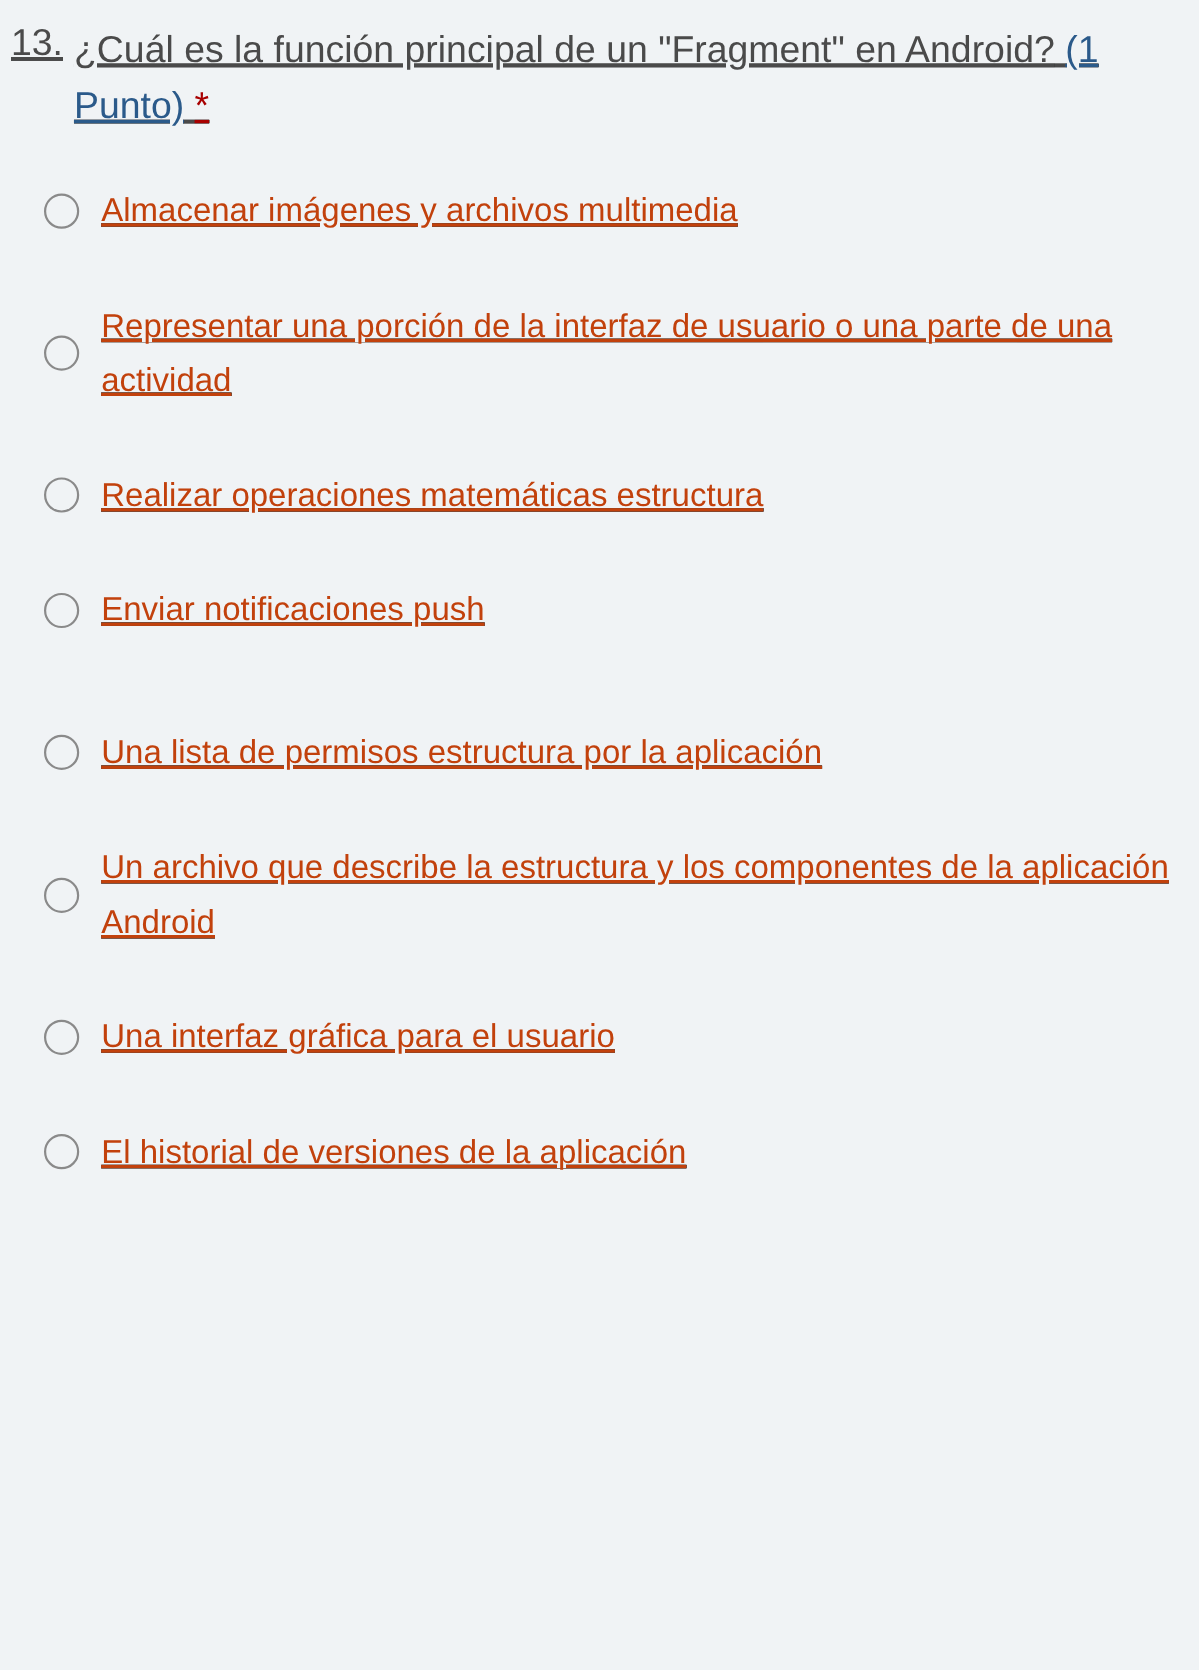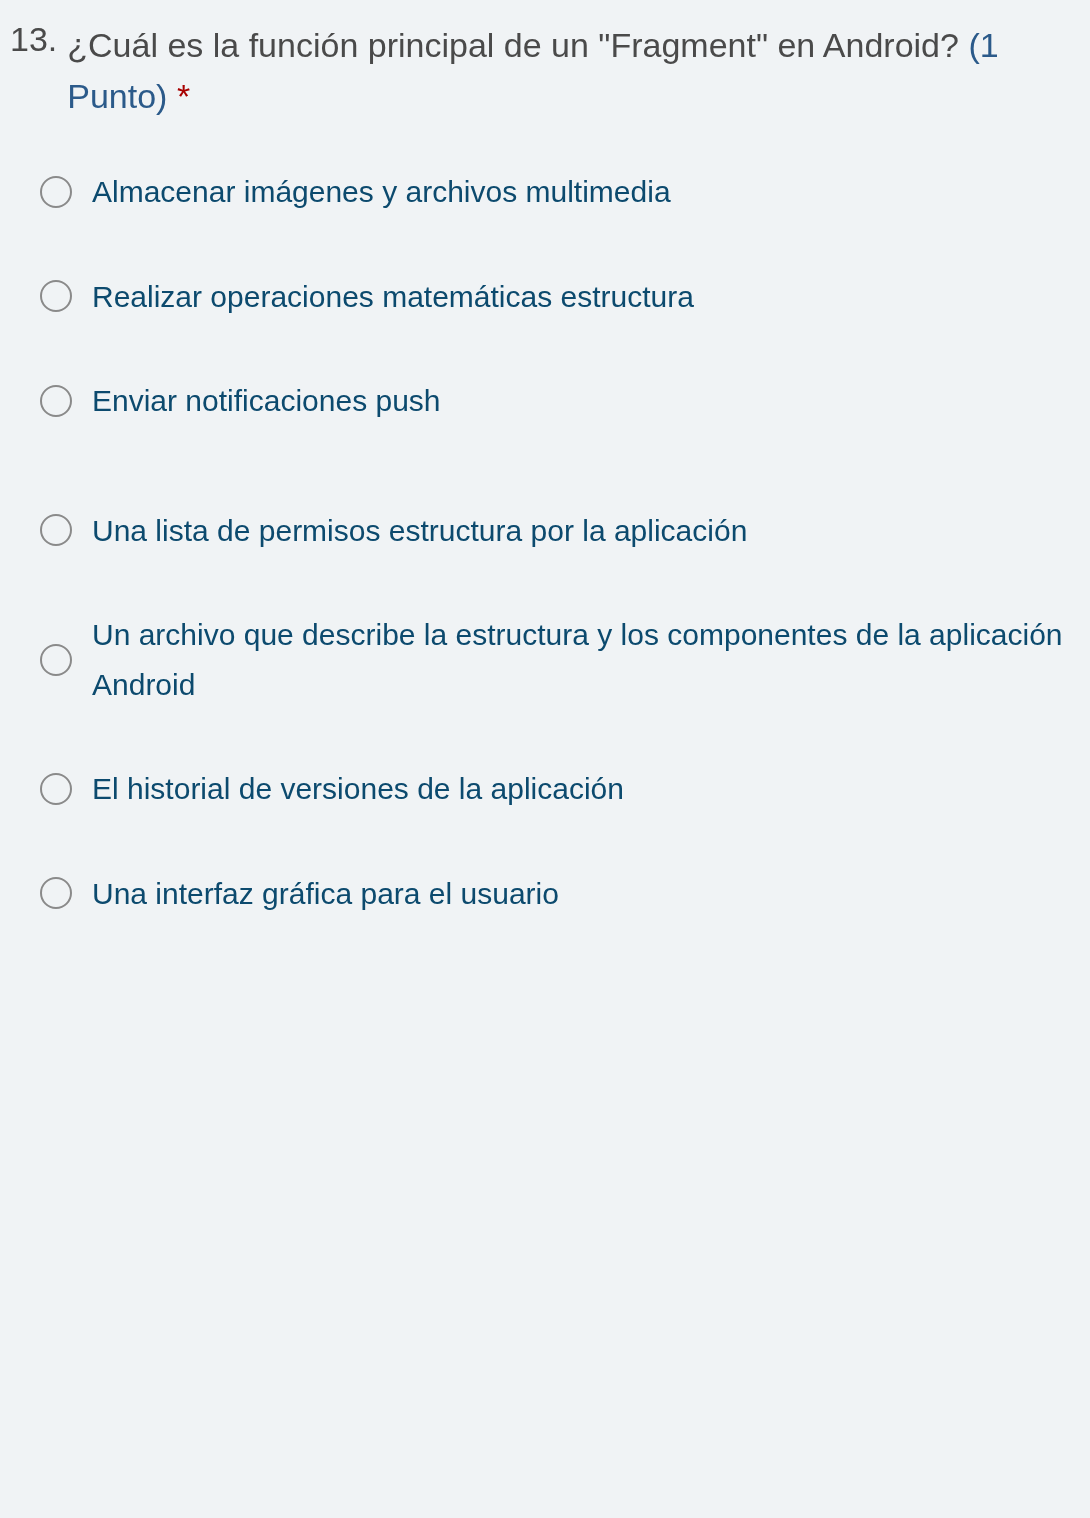--- a/index.html
+++ b/index.html
@@ -1,18 +1,19 @@
 <!DOCTYPE html>
 <html><head>
   <meta charset="utf-8">
   <style>
     * {
       box-sizing: border-box;
       margin: 0;
       padding: 0;
+      text-decoration: underline;
     }
     body {
       background-color: #f0f3f5;
       font-family: Arial, Helvetica, sans-serif;
       color: #4a4a4a;
       width: 1090px;
       height: 1518px;
       padding: 20px 10px;
     }
     .question-block {
@@ -59,41 +60,45 @@
     .radio-circle {
       width: 32px;
       height: 32px;
       border: 2px solid #8a8a8a;
       border-radius: 50%;
       flex-shrink: 0;
       margin-right: 20px;
     }
     .option-label {
       font-size: 30px;
-      color: #0c4a6e;
+      color: #c2410c;
       line-height: 1.65;
       flex: 1;
     }
   </style>
 </head>
 <body>
 
 <div class="question-block">
   <div class="question-header">
     <div class="question-number">13.</div>
     <div class="question-text-wrapper">
       <span class="question-text">¿Cuál es la función principal de un "Fragment" en Android?</span>
       <span class="points">(1 Punto)</span>
       <span class="required">*</span>
     </div>
   </div>
   <div class="options-list">
     <div class="option-row">
       <div class="radio-circle"></div>
       <div class="option-label">Almacenar imágenes y archivos multimedia</div>
+    </div>
+    <div class="option-row">
+      <div class="radio-circle"></div>
+      <div class="option-label">Representar una porción de la interfaz de usuario o una parte de una actividad</div>
     </div>
     <div class="option-row">
       <div class="radio-circle"></div>
       <div class="option-label">Realizar operaciones matemáticas estructura</div>
     </div>
     <div class="option-row">
       <div class="radio-circle"></div>
       <div class="option-label">Enviar notificaciones push</div>
     </div>
   </div>
@@ -104,20 +109,20 @@
     <div class="option-row">
       <div class="radio-circle"></div>
       <div class="option-label">Una lista de permisos estructura por la aplicación</div>
     </div>
     <div class="option-row">
       <div class="radio-circle"></div>
       <div class="option-label">Un archivo que describe la estructura y los componen­tes de la aplicación Android</div>
     </div>
     <div class="option-row">
       <div class="radio-circle"></div>
-      <div class="option-label">El historial de versiones de la aplicación</div>
+      <div class="option-label">Una interfaz gráfica para el usuario</div>
     </div>
     <div class="option-row">
       <div class="radio-circle"></div>
-      <div class="option-label">Una interfaz gráfica para el usuario</div>
+      <div class="option-label">El historial de versiones de la aplicación</div>
     </div>
   </div>
 </div>
 
 </body></html>

